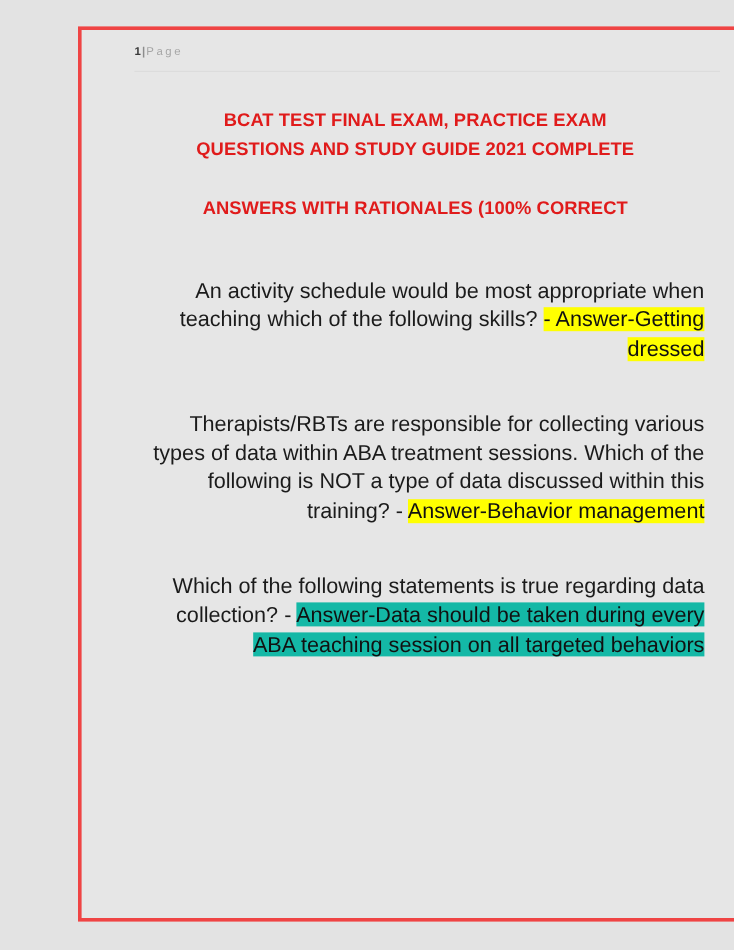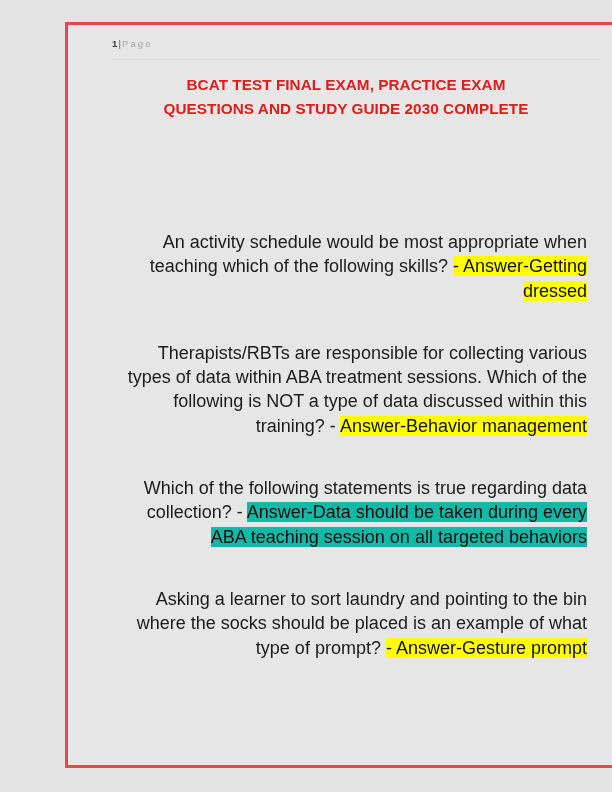--- a/index.html
+++ b/index.html
@@ -70,21 +70,21 @@
     top: 34px;
     height: 1px;
     background: #dcdcdc;
   }
 
   
   .doc-title {
     position: absolute;
     left: 22px;
     right: 22px;
-    top: 48px;
+    top: 64px;
     text-align: center;
     color: #e01b1b;
     font-weight: bold;
     font-size: 15.3px;
     line-height: 24.3px;
     letter-spacing: 0.05px;
   }
 
   
   .doc-body {
@@ -113,23 +113,22 @@
 <body>
 
 <div id="page-sheet">
   <div class="doc-inner">
 
     <div class="page-header">
       <div class="page-header-text"><span class="page-num">1</span><span class="page-sep">|</span><span class="page-word">Page</span></div>
     </div>
     <div class="header-rule"></div>
 
-    <div class="doc-title" id="doc-title" style="color: rgb(224, 27, 27);"><span>BCAT TEST FINAL EXAM, PRACTICE EXAM</span><br><span>QUESTIONS AND STUDY GUIDE 2030 COMPLETE</span><br><br><br></div>
+    <div class="doc-title" id="doc-title" style="color: rgb(224, 27, 27);"><span>BCAT TEST FINAL EXAM, PRACTICE EXAM</span><br><span>QUESTIONS AND STUDY GUIDE 2021 COMPLETE</span><br><br><span>ANSWERS WITH RATIONALES (100% CORRECT</span><br></div>
 
     <div class="doc-body" id="doc-body">
         <p class="qa-block"><span>An activity schedule would be most appropriate when teaching which of the following skills? </span><span class="hl" style="background: rgb(255, 255, 0);">- Answer-Getting dressed</span></p>
         <p class="qa-block"><span>Therapists/RBTs are responsible for collecting various types of data within ABA treatment sessions. Which of the following is NOT a type of data discussed within this training? </span><span>- </span><span class="hl" style="background: rgb(255, 255, 0);">Answer-Behavior management</span></p>
         <p class="qa-block"><span>Which of the following statements is true regarding data collection? </span><span>- </span><span class="hl" style="background: #14b8a6;">Answer-Data should be taken during every ABA teaching session on all targeted behaviors</span></p>
-        <p class="qa-block"><span>Asking a learner to sort laundry and pointing to the bin where the socks should be placed is an example of what type of prompt? </span><span class="hl" style="background: rgb(255, 255, 0);">- Answer-Gesture prompt</span></p>
       </div>
 
   </div>
 </div>
 
 </body></html>

